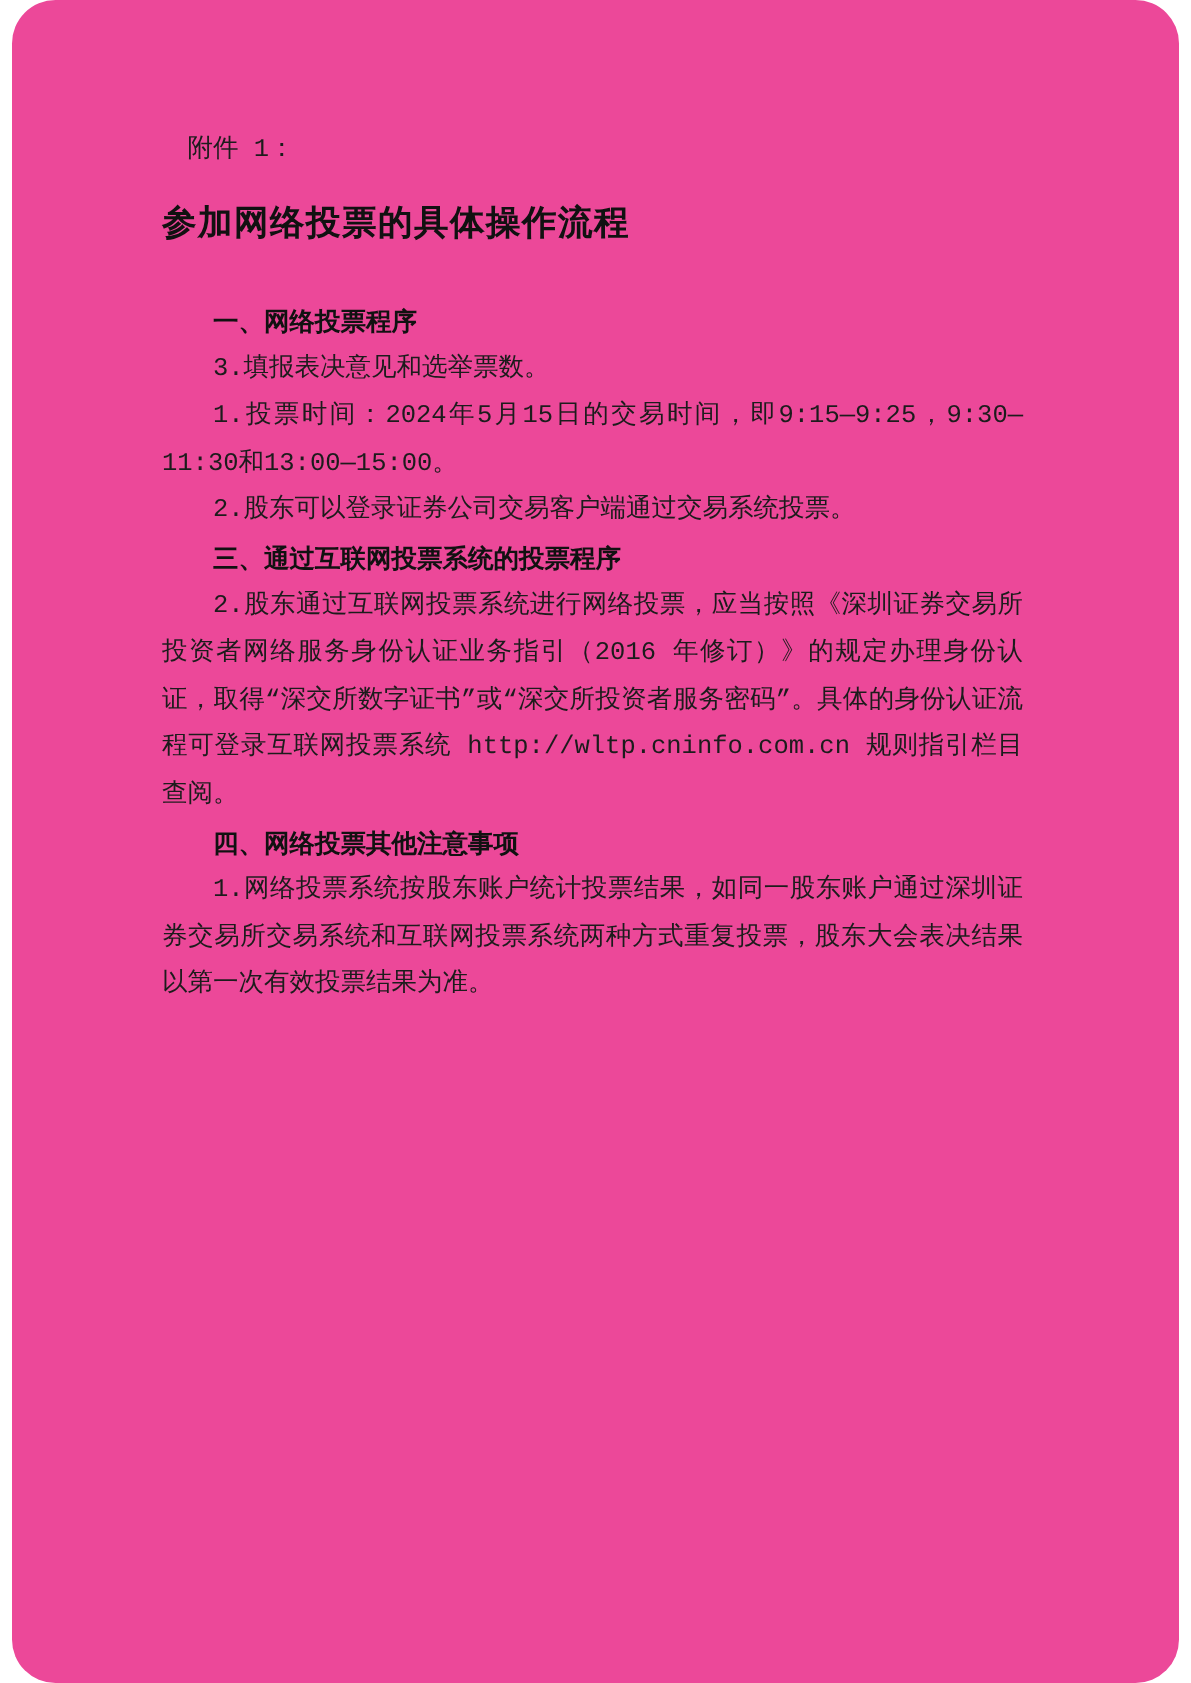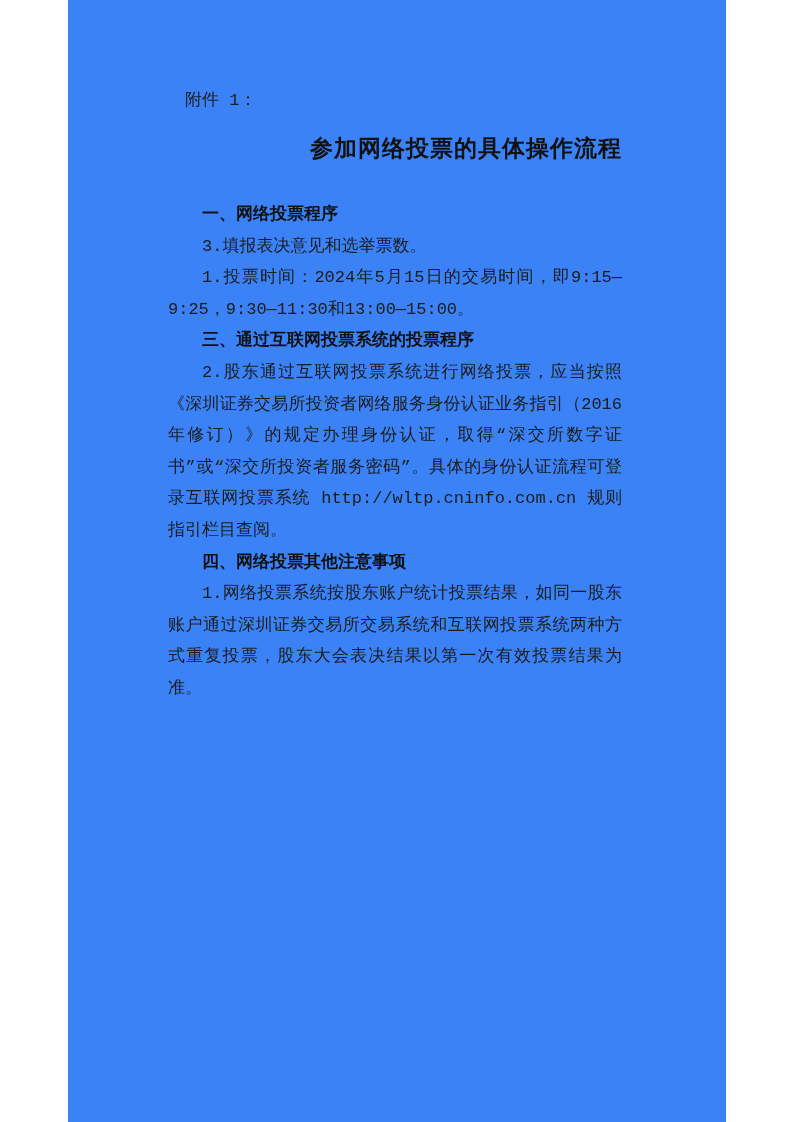--- a/index.html
+++ b/index.html
@@ -1,57 +1,58 @@
 <!DOCTYPE html>
 <html><head>
 <meta charset="utf-8">
 <style>
   html, body { margin: 0; padding: 0; }
   body { background: #ffffff; }
   .page {
     position: relative;
-    width: 658px;
+    width: 778px;
     height: 1122px;
     margin: 0 auto;
-    background: #3b82f6;
+    background: #ec4899;
     color: #1c1c1c;
     box-sizing: border-box;
     padding: 90px 104px 0 100px;
     overflow: hidden;
     font-family: "Liberation Mono", "DejaVu Sans Mono", serif;
+    border-radius: 29px;
   }
   .attachment {
     font-size: 17px;
     line-height: 22px;
     margin: 0 0 0 17px;
   }
   .doc-title {
     margin: 20px 0 0 0;
-    text-align: right;
+    text-align: left;
     font-size: 23px;
     line-height: 32px;
     font-weight: bold;
     letter-spacing: 1px;
     color: #111111;
     font-family: "Liberation Sans", sans-serif;
   }
   .doc-body {
     margin-top: 35px;
     font-size: 17px;
     line-height: 31.6px;
     text-align: justify;
   }
   .doc-body p {
     margin: 0;
     text-indent: 2em;
   }
   .doc-body p.hd {
     font-weight: bold;
     color: #111111;
-    font-family: Liberation Mono, monospace;
+    font-family: Liberation Sans, sans-serif;
   }
   .url { white-space: nowrap; }
 </style>
 </head>
 <body>
 
 <div class="page">
 
   <p class="attachment">附件 1：</p>
 
@@ -59,20 +60,21 @@
 
   <div class="doc-body">
 
 
     <p class="hd">一、网络投票程序</p>
 
     <p class="para">3.填报表决意见和选举票数。</p>
 
 
     <p class="para">1.投票时间：2024年5月15日的交易时间，即9:15—9:25，9:30—11:30和13:00—15:00。</p>
+    <p class="para">2.股东可以登录证券公司交易客户端通过交易系统投票。</p>
 
     <p class="hd">三、通过互联网投票系统的投票程序</p>
 
 
     <p class="para"><span>2.股东通过互联网投票系统进行网络投票，应当按照《深圳证券交易所投资者网络服务身份认证业务指引（2016 年修订）》的规定办理身份认证，取得“深交所数字证书”或“深交所投资者服务密码”。具体的身份认证流程可登录互联网投票系统 </span><span class="url">http://wltp.cninfo.com.cn</span><span> 规则指引栏目查阅。</span></p>
 
 
     <p class="hd">四、网络投票其他注意事项</p>
 
     <p class="para">1.网络投票系统按股东账户统计投票结果，如同一股东账户通过深圳证券交易所交易系统和互联网投票系统两种方式重复投票，股东大会表决结果以第一次有效投票结果为准。</p>

